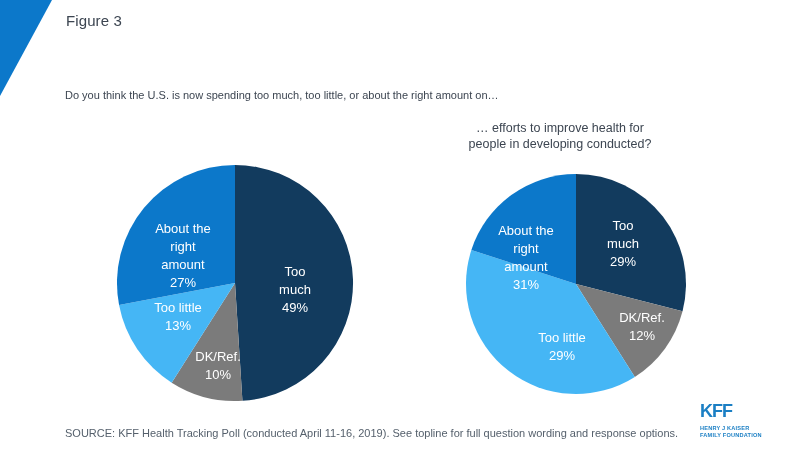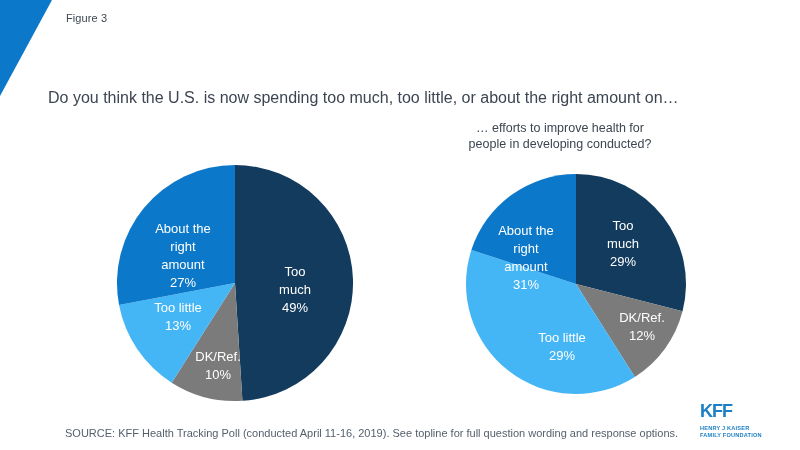--- a/index.html
+++ b/index.html
@@ -31,21 +31,21 @@
     width: 60px;
     height: 100px;
     pointer-events: none;
   }
 
   
   .figure-label {
     position: absolute;
     left: 66px;
     top: 12px;
-    font-size: 11px;
+    font-size: 15px;
     color: #3c4551;
     letter-spacing: 0.1px;
     white-space: nowrap;
   }
   .main-title {
     position: absolute;
     left: 64px;
     top: 26px;
     width: 726px;
     font-size: 22.5px;
@@ -53,23 +53,23 @@
     color: #3c4551;
     font-weight: normal;
     letter-spacing: -0.1px;
   }
   .main-title .line {
     display: block;
     white-space: nowrap;
   }
   .subtitle {
     position: absolute;
-    left: 48px;
+    left: 65px;
     top: 89px;
-    font-size: 16px;
+    font-size: 11px;
     color: #3c4551;
     white-space: nowrap;
   }
 
   
   .panel {
     position: absolute;
   }
   .panel-title {
     position: absolute;

